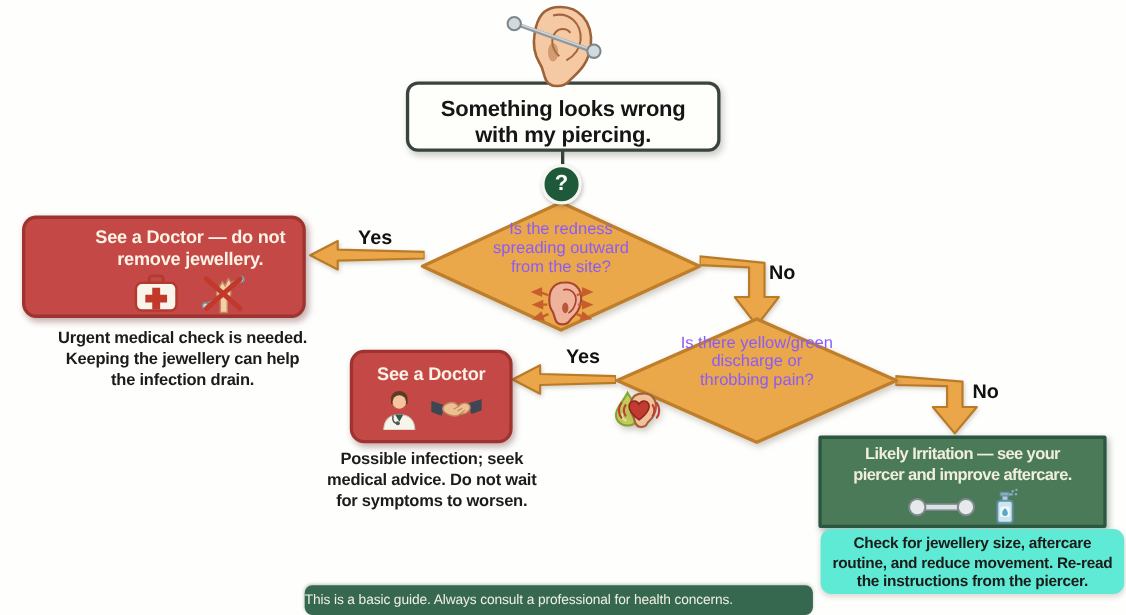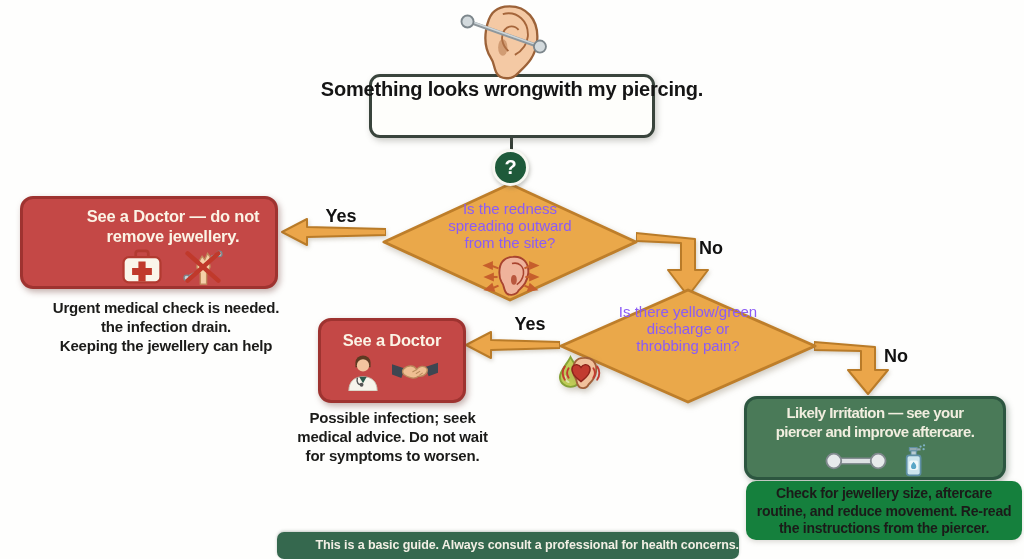--- a/index.html
+++ b/index.html
@@ -3,22 +3,22 @@
 <meta charset="utf-8">
 <style>
   html,body{margin:0;padding:0;background:#ffffff;}
   #canvas{position:relative;width:1024px;height:559px;background:#fefefd;overflow:hidden;
           font-family:"Liberation Sans",sans-serif;}
   .abs{position:absolute;}
   .tl{white-space:nowrap;text-align:center;}
   
   .start-box{left:369px;top:74px;width:286px;height:64px;background:#fefefb;
     border:3px solid #39443c;border-radius:11px;box-sizing:border-box;z-index:1;
-    box-shadow:2px 3px 6px rgba(90,90,80,.30);display:flex;flex-direction:row;
-    justify-content:center;}
+    box-shadow:2px 3px 6px rgba(90,90,80,.30);display:flex;flex-direction:column;
+    justify-content:flex-end;}
   .start-box .tl{font-size:20px;font-weight:700;color:#151515;line-height:24px;letter-spacing:-.2px;}
   .ear-illustration{left:452px;top:2px;width:96px;height:78px;z-index:2;}
   .connector{left:510px;top:136px;width:3px;height:15px;background:#343e37;}
   .q-badge{left:492px;top:149px;width:37px;height:37px;background:#1e5a3a;border:3px solid #f7f7f1;
     border-radius:50%;box-sizing:border-box;z-index:3;color:#ffffff;font-size:20px;font-weight:700;
     text-align:center;line-height:30px;box-shadow:1px 2px 4px rgba(80,80,70,.35);}
   
   .diamond{z-index:1;}
   .diamond svg{position:absolute;left:0;top:0;filter:drop-shadow(2px 3px 3px rgba(120,105,80,.35));}
   .d-poly{fill:#eaa84a;stroke:#be7e2a;stroke-width:3;stroke-linejoin:round;}
@@ -26,31 +26,31 @@
   .d-icons{position:absolute;width:100%;display:flex;justify-content:center;align-items:center;gap:7px;}
   
   .fc-arrow{fill:#eba64a;stroke:#b97b28;stroke-width:2;stroke-linejoin:round;}
   .branch-label{font-size:18px;font-weight:700;color:#111;text-align:center;z-index:2;}
   .arrow-wrap{z-index:0;}
   .arrow-wrap svg{filter:drop-shadow(1px 2px 2px rgba(120,105,80,.3));}
   
   .node-red{background:#c44846;border:3px solid #9e3330;border-radius:13px;box-sizing:border-box;
     box-shadow:2px 3px 6px rgba(110,60,55,.40);display:flex;flex-direction:column;align-items:center;}
   .node-red .tl{color:#fbf3e5;font-weight:700;font-size:16.5px;line-height:20px;letter-spacing:-.2px;}
-  .node-green{background:#4a7a58;border:3px solid #2c5640;border-radius:13px;box-sizing:border-box;
+  .node-green{background:#4a7a58;border:3px solid #2c5640;border-radius:2px;box-sizing:border-box;
     box-shadow:2px 3px 6px rgba(70,90,75,.40);display:flex;flex-direction:column;align-items:center;}
   .node-green .tl{color:#f1eedf;font-weight:700;font-size:15px;line-height:19px;letter-spacing:-.55px;}
   .icon-row{display:flex;align-items:center;justify-content:center;}
   
   .caption .tl{font-size:15px;font-weight:600;color:#1b1b19;line-height:19px;letter-spacing:-.2px;}
-  .caption-panel{background:#15803d;border-radius:10px;box-shadow:0 2px 5px rgba(120,115,100,.25);}
+  .caption-panel{background:#5eead4;border-radius:10px;box-shadow:0 2px 5px rgba(120,115,100,.25);}
   .caption-panel .tl{font-size:14px;line-height:17.5px;letter-spacing:-.25px;}
   
   .disclaimer{left:277px;top:532px;width:462px;height:27px;background:#35684e;border-radius:7px;
-    color:#f2efe4;font-size:12.5px;font-weight:700;letter-spacing:-.1px;text-align:right;
+    color:#f2efe4;font-size:12.5px;font-weight:400;letter-spacing:-.1px;text-align:left;
     line-height:27px;white-space:nowrap;box-shadow:0 -1px 3px rgba(60,80,70,.3);}
 </style>
 </head>
 <body>
 
 <div id="canvas">
 
   <svg class="abs ear-illustration" viewBox="0 0 100 84">
     <path d="M55,5 C79,2 92,20 90,42 C88,61 77,69 69,77 C63,84 50,84 46,76 C43,70 44,66 40,60 C35,52 33,42 35,30 C38,13 44,7 55,5 Z" fill="#f4c9a4" stroke="#9c6238" stroke-width="2.5"></path>
     <path d="M53,13 C69,9 81,21 80,37 C79,47 73,53 66,57" fill="none" stroke="#a5653a" stroke-width="2"></path>
@@ -131,22 +131,22 @@
         <path d="M20,40 V28 C16,25 15,19 18,16 L22,9 L25,13 L28,6 L31,10 L29,16 C32,19 31,24 27,26 V40 Z" fill="#f5cfa8" stroke="#c08a5c" stroke-width="1.5"></path>
         <g stroke="#c0392b" stroke-width="5" stroke-linecap="round">
           <line x1="6" y1="6" x2="40" y2="36"></line>
             <line x1="40" y1="6" x2="6" y2="36"></line>
         </g>
       </svg>
     </div>
   </div>
   <div class="abs caption" style="left:40px;top:298px;width:252px;">
     <div class="tl">Urgent medical check is needed.</div>
+    <div class="tl">Keeping the jewellery can help</div>
     <div class="tl">the infection drain.</div>
-    <div class="tl">Keeping the jewellery can help</div>
   </div>
 
   <div class="abs diamond" style="left:558px;top:287px;width:260px;height:118px;">
     <svg width="260" height="118" viewBox="0 0 260 118">
       <polygon class="d-poly" points="130,3 257,59 130,115 3,59"></polygon>
     </svg>
     <div class="d-q abs" style="top:16px;">
       <div class="tl">Is there yellow/green</div>
       <div class="tl">discharge or</div>
       <div class="tl">throbbing pain?</div>

